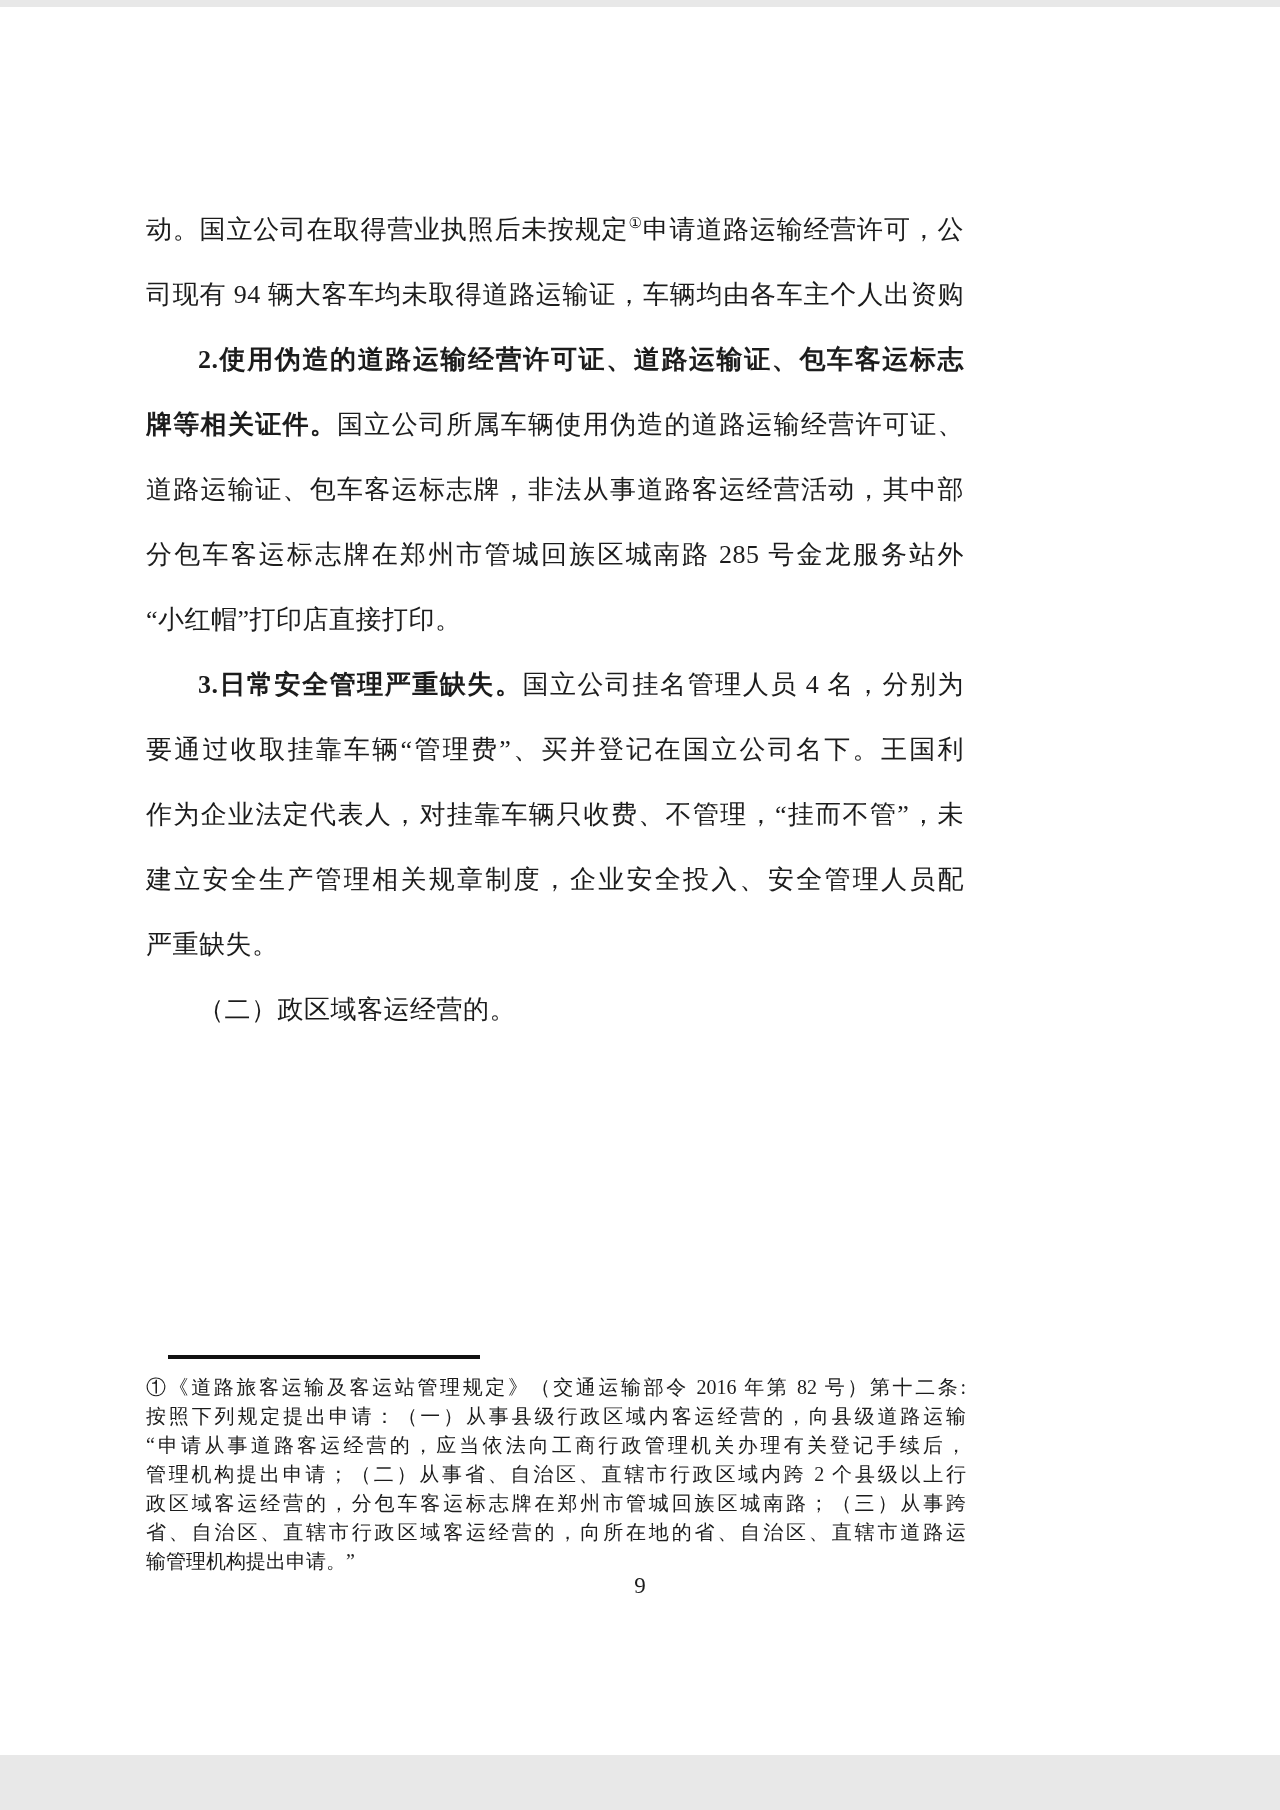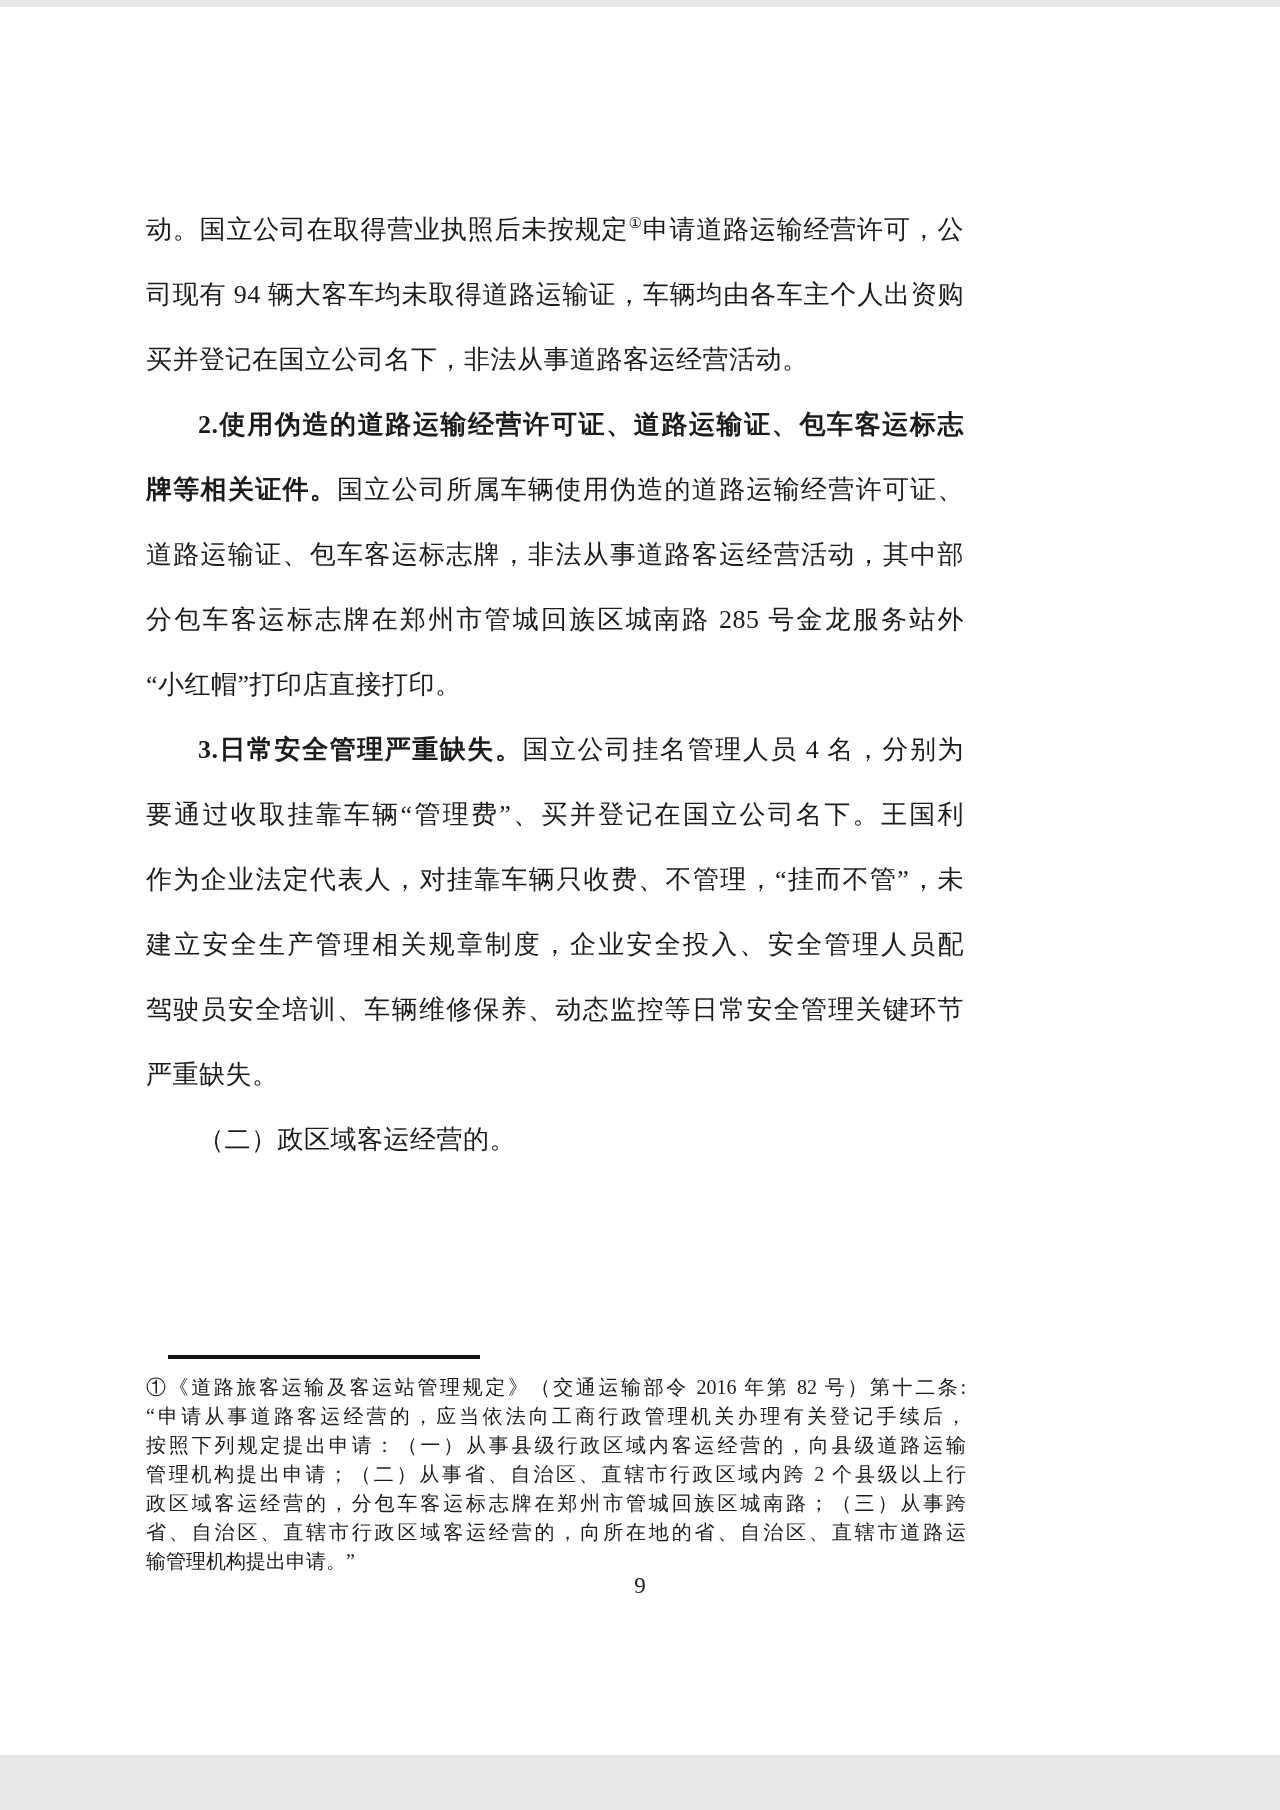--- a/index.html
+++ b/index.html
@@ -62,38 +62,36 @@
     color:#1c1c1c;
   }
 </style>
 </head>
 <body>
 
 <div class="page">
   <div class="body-text" id="body-lines">
       <div class="bline justify"><span class="">动。国立公司在取得营业执照后未按规定</span><span class="sup">①</span><span class="">申请道路运输经营许可，公</span></div>
       <div class="bline justify"><span class="">司现有 94 辆大客车均未取得道路运输证，车辆均由各车主个人出资购</span></div>
-      <div class="bline"><span class="">买并登记在国立公司名下，非法从事道路客运经营活动。</span></div>
       <div class="bline justify indent"><span class="bold ">2.使用伪造的道路运输经营许可证、道路运输证、包车客运标志</span></div>
       <div class="bline justify"><span class="bold ">牌等相关证件。</span><span class="">国立公司所属车辆使用伪造的道路运输经营许可证、</span></div>
       <div class="bline justify"><span class="">道路运输证、包车客运标志牌，非法从事道路客运经营活动，其中部</span></div>
       <div class="bline justify"><span class="">分包车客运标志牌在郑州市管城回族区城南路 285 号金龙服务站外</span></div>
       <div class="bline"><span class="">“小红帽”打印店直接打印。</span></div>
       <div class="bline justify indent"><span class="bold ">3.日常安全管理严重缺失。</span><span class="">国立公司挂名管理人员 4 名，分别为</span></div>
       <div class="bline justify"><span class="">要通过收取挂靠车辆“管理费”、买并登记在国立公司名下。王国利</span></div>
       <div class="bline justify"><span class="">作为企业法定代表人，对挂靠车辆只收费、不管理，“挂而不管”，未</span></div>
       <div class="bline justify"><span class="">建立安全生产管理相关规章制度，企业安全投入、安全管理人员配备、</span></div>
-      <div class="bline justify"><span class="">驾驶员安全培训、车辆维修保养、动态监控等日常安全管理关键环节</span></div>
       <div class="bline"><span class="">严重缺失。</span></div>
       <div class="bline indent"><span class="">（二）政区域客运经营的。</span></div>
     </div>
   <div class="footnote-separator"></div>
   <div class="footnote" id="footnote-lines">
       <div class="fline justify"><span class="">①《道路旅客运输及客运站管理规定》（交通运输部令 2016 年第 82 号）第十二条:</span></div>
+      <div class="fline justify"><span class="">按照下列规定提出申请：（一）从事县级行政区域内客运经营的，向县级道路运输</span></div>
       <div class="fline justify"><span class="">“申请从事道路客运经营的，应当依法向工商行政管理机关办理有关登记手续后，</span></div>
-      <div class="fline justify"><span class="">按照下列规定提出申请：（一）从事县级行政区域内客运经营的，向县级道路运输</span></div>
       <div class="fline justify"><span class="">管理机构提出申请；（二）从事省、自治区、直辖市行政区域内跨 2 个县级以上行</span></div>
       <div class="fline justify"><span class="">政区域客运经营的，分包车客运标志牌在郑州市管城回族区城南路；（三）从事跨</span></div>
       <div class="fline justify"><span class="">省、自治区、直辖市行政区域客运经营的，向所在地的省、自治区、直辖市道路运</span></div>
       <div class="fline"><span class="">输管理机构提出申请。”</span></div>
     </div>
   <div class="page-number">9</div>
 </div>
 
 </body></html>

